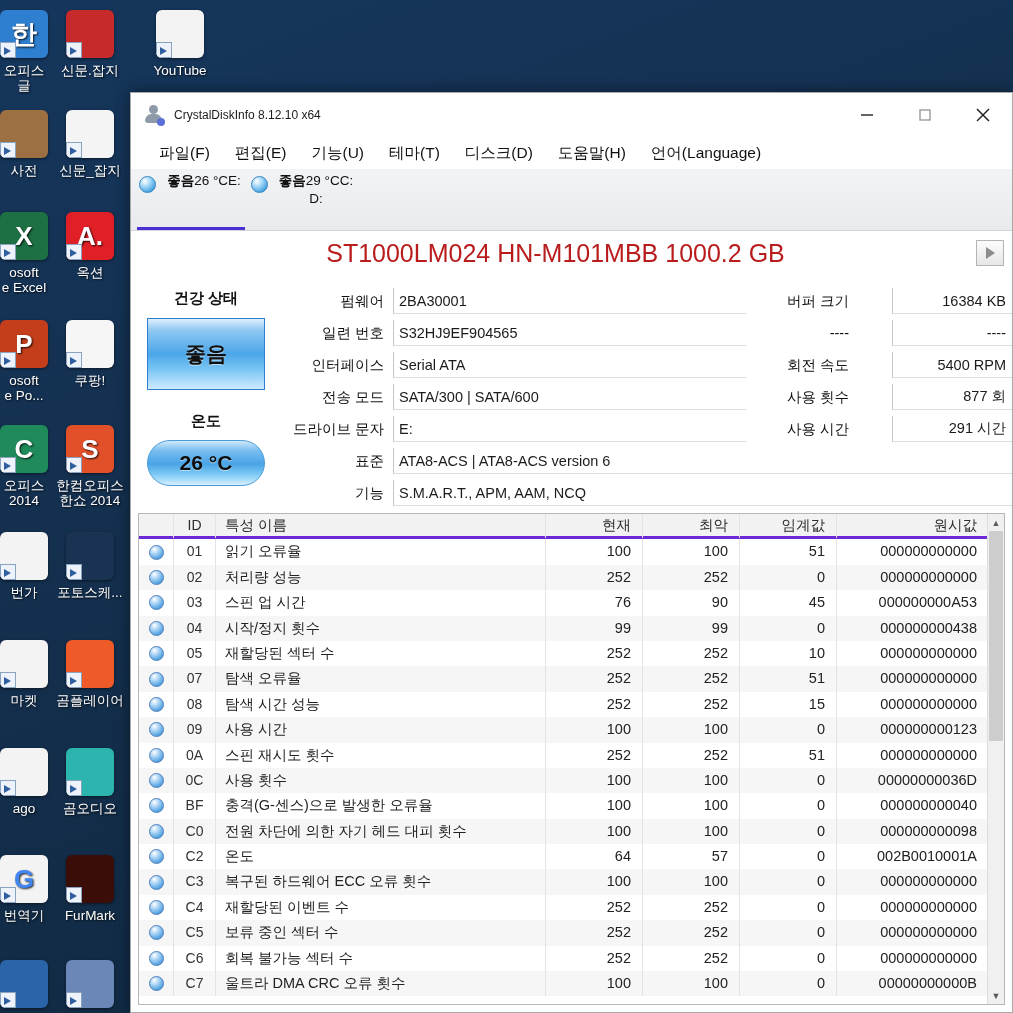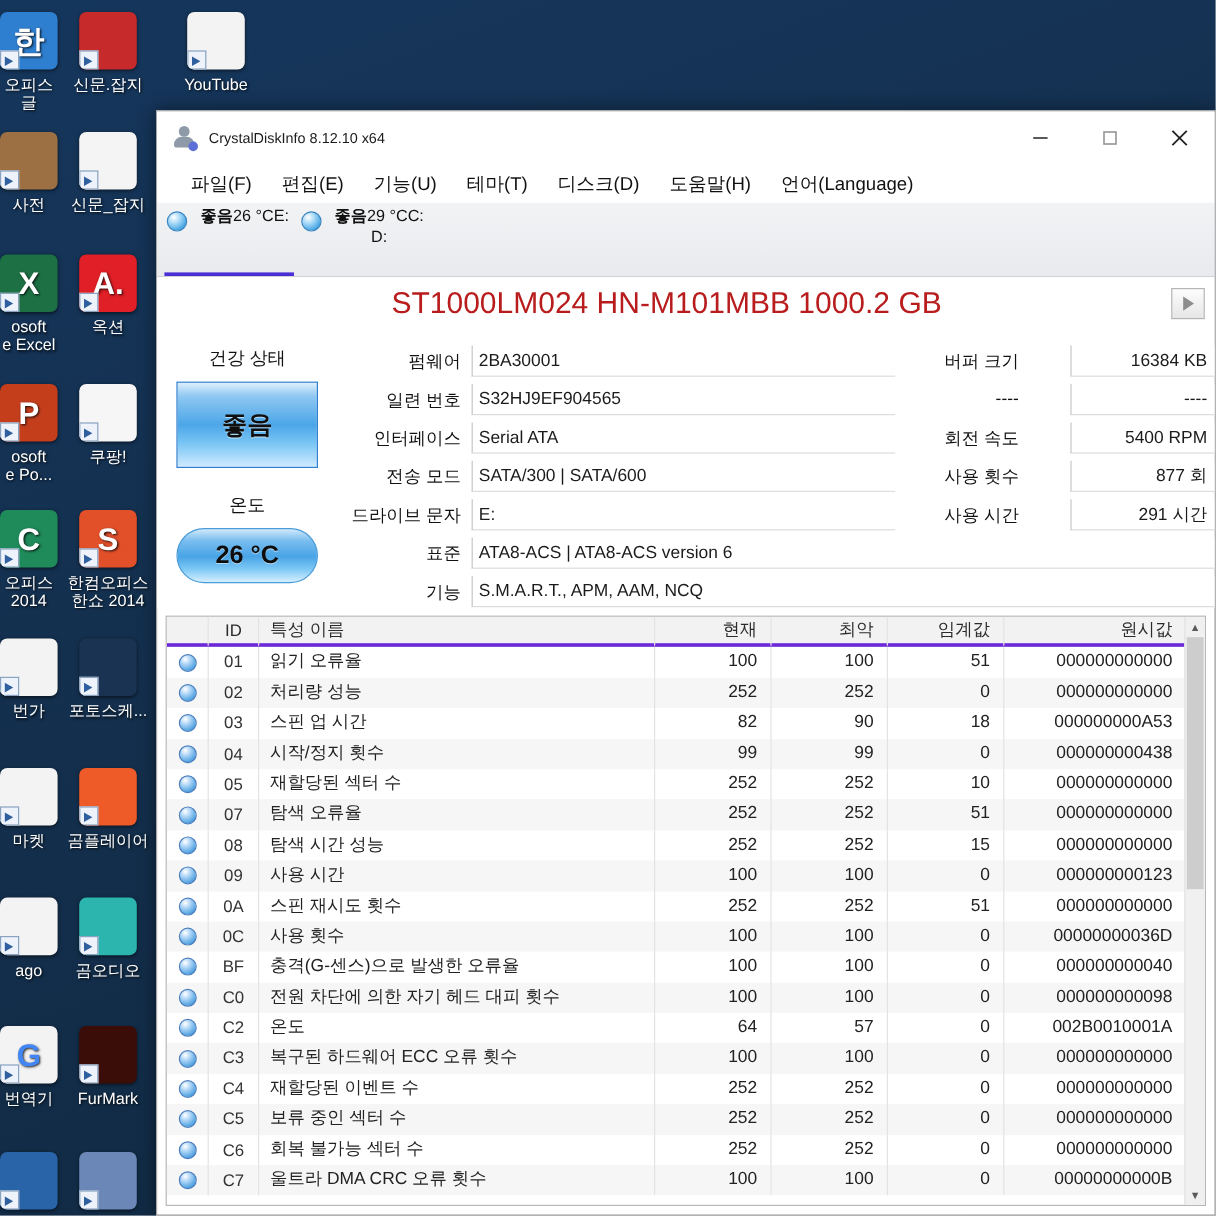--- a/index.html
+++ b/index.html
@@ -181,21 +181,21 @@
     flex: 0 0 auto;
     height: 232px;
     background: #fff;
   }
   #health-col {
     width: 150px;
     padding-top: 14px;
     text-align: center;
     flex: 0 0 auto;
   }
-  .col-label { font-size: 15px; color: #111; font-weight: normal; }
+  .col-label { font-size: 15px; color: #111; font-weight: bold; }
   #health-box {
     width: 118px; height: 72px;
     margin: 10px auto 0 auto;
     border: 1px solid #2e7fd0;
     background: linear-gradient(180deg,#dfeffc 0%, #8fc8f2 16%, #4ba6e8 50%, #79c5f4 72%, #cfeaff 100%);
     display: flex; align-items: center; justify-content: center;
     font-size: 21px; font-weight: bold; color: #101010;
     text-shadow: 0 1px 0 rgba(255,255,255,.55);
   }
   #temp-label { margin-top: 22px; }
@@ -561,23 +561,23 @@
             <span class="c-worst">252</span>
             <span class="c-thr">0</span>
             <span class="c-raw">000000000000</span>
           </div>
           <div class="srow">
             <span class="c-dot">
               <span class="sdot"></span>
             </span>
             <span class="c-id">03</span>
             <span class="c-name">스핀 업 시간</span>
-            <span class="c-cur">82</span>
+            <span class="c-cur">76</span>
             <span class="c-worst">90</span>
-            <span class="c-thr">18</span>
+            <span class="c-thr">45</span>
             <span class="c-raw">000000000A53</span>
           </div>
           <div class="srow odd">
             <span class="c-dot">
               <span class="sdot"></span>
             </span>
             <span class="c-id">04</span>
             <span class="c-name">시작/정지 횟수</span>
             <span class="c-cur">99</span>
             <span class="c-worst">99</span>

